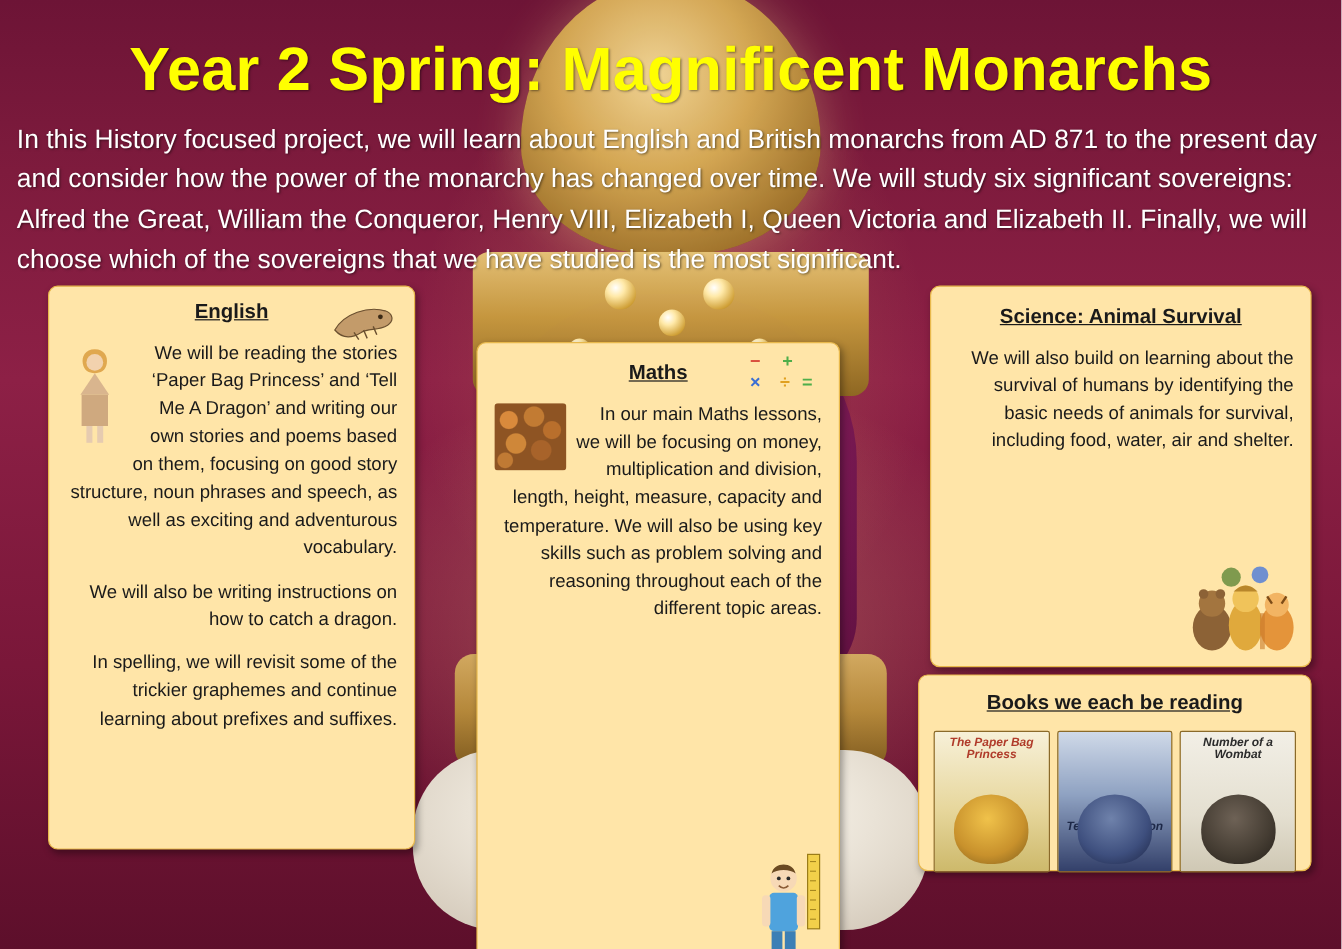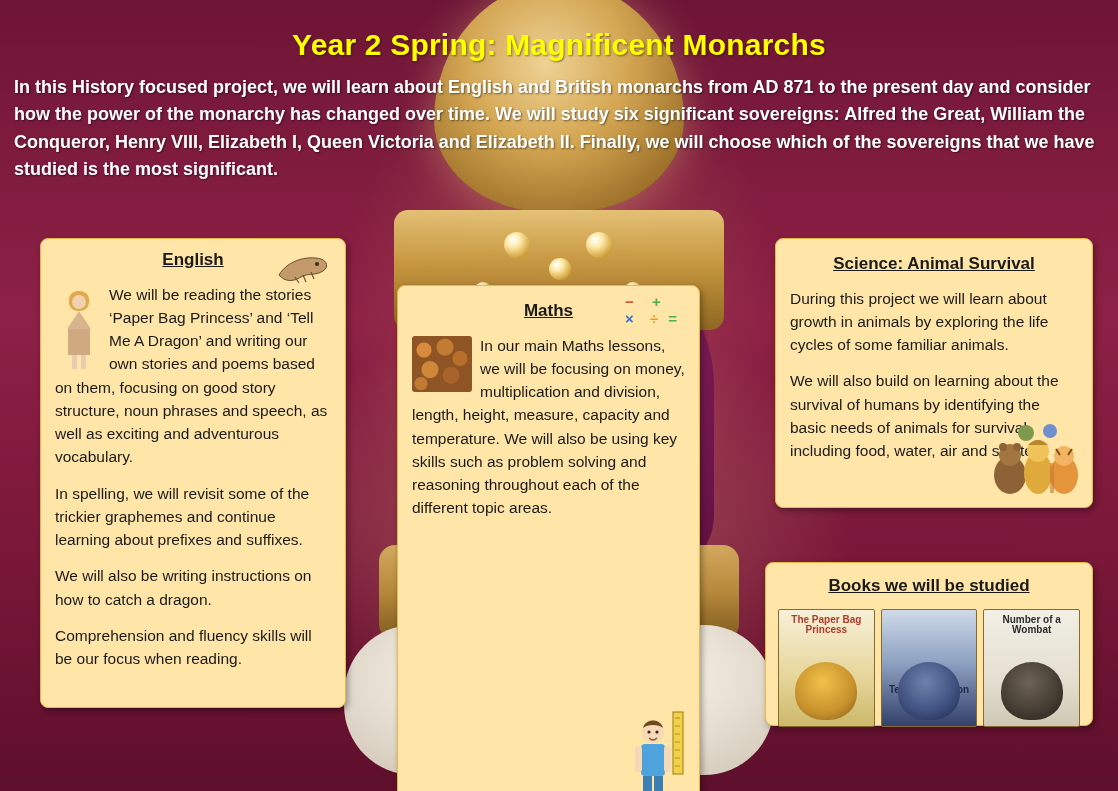--- a/index.html
+++ b/index.html
@@ -109,30 +109,30 @@
   .header {
     position: absolute;
     left: 0;
     top: 0;
     width: 1118px;
     padding: 0;
   }
   .title {
     text-align: center;
     color: #ffff00;
-    font-size: 30px;
+    font-size: 51px;
     font-weight: bold;
     letter-spacing: 0.2px;
     margin: 28px 0 12px 0;
     text-shadow: 1px 1px 2px rgba(0,0,0,0.45);
   }
   .intro {
     color: #ffffff;
-    font-size: 18px;
-    font-weight: bold;
+    font-size: 22px;
+    font-weight: normal;
     line-height: 1.52;
     padding: 0 14px;
     text-shadow: 1px 1px 2px rgba(0,0,0,0.5);
   }
 
   
   .card {
     position: absolute;
     background: #ffe5a8;
     border: 1px solid #e8b84b;
@@ -145,20 +145,21 @@
   }
   .card h2 {
     text-align: center;
     font-size: 17px;
     font-weight: bold;
     text-decoration: underline;
     margin: 0 0 10px 0;
   }
   .card p {
     margin: 0 0 13px 0;
+    text-align: right;
   }
   .card p:last-child { margin-bottom: 0; }
 
   #card-english {
     left: 40px;
     top: 238px;
     width: 306px;
     height: 470px;
     padding: 8px 14px 14px 14px;
   }
@@ -166,21 +167,21 @@
     left: 397px;
     top: 285px;
     width: 303px;
     height: 544px;
     padding: 12px 14px 14px 14px;
   }
   #card-science {
     left: 775px;
     top: 238px;
     width: 318px;
-    height: 270px;
+    height: 318px;
     padding: 12px 14px 14px 14px;
   }
   #card-books {
     left: 765px;
     top: 562px;
     width: 328px;
     height: 164px;
     padding: 10px 12px 12px 12px;
   }
   .art-girl {
@@ -234,20 +235,21 @@
     bottom: 10px;
     width: 92px;
     height: 84px;
   }
   .books-row {
     display: flex;
     gap: 6px;
     justify-content: center;
     align-items: flex-end;
     margin-top: 2px;
+    font-style: italic;
   }
   .book {
     width: 100px;
     height: 116px;
     border: 1px solid #8a6a2a;
     border-radius: 2px;
     position: relative;
     overflow: hidden;
     font-size: 9px;
     color: #2b2b2b;
@@ -314,23 +316,22 @@
     </svg>
     <svg class="art-girl" viewBox="0 0 44 86">
       <path d="M22 6 C30 6, 33 12, 32 18 C31 24, 27 26, 22 26 C17 26, 13 24, 12 18 C11 12, 14 6, 22 6 Z" fill="#e0a84f"></path>
       <circle cx="22" cy="17" r="7" fill="#f2d2ae"></circle>
       <path d="M22 26 L34 44 L10 44 Z" fill="#d9b58e"></path>
       <rect x="11" y="44" width="22" height="26" fill="#cfa97f"></rect>
       <rect x="15" y="70" width="5" height="14" fill="#e6cbb0"></rect>
       <rect x="24" y="70" width="5" height="14" fill="#e6cbb0"></rect>
     </svg>
     <p>We will be reading the stories ‘Paper Bag Princess’ and ‘Tell Me A Dragon’ and writing our own stories and poems based on them, focusing on good story structure, noun phrases and speech, as well as exciting and adventurous vocabulary.</p>
+    <p>We will also be writing instructions on how to catch a dragon.</p>
     <p>In spelling, we will revisit some of the trickier graphemes and continue learning about prefixes and suffixes.</p>
-    <p>We will also be writing instructions on how to catch a dragon.</p>
-    <p>Comprehension and fluency skills will be our focus when reading.</p>
   </div>
 
   <div class="card" id="card-maths">
     <h2>Maths</h2>
     <div class="art-mathsicons">
       <span style="color:#d94f3d;">−</span>
       <span style="color:#4fae4a; margin-left:14px;">+</span><br>
       <span style="color:#3b6fd4;">×</span>
       <span style="color:#e0a020; margin-left:12px;">÷</span>
       <span style="color:#4fae4a; margin-left:6px;">=</span>
@@ -350,41 +351,40 @@
       <rect x="35" y="36" width="7" height="26" rx="3" fill="#f7d9b6"></rect>
       <rect x="14" y="66" width="9" height="30" fill="#3c7fb5"></rect>
       <rect x="25" y="66" width="9" height="30" fill="#3c7fb5"></rect>
       <rect x="12" y="96" width="12" height="6" rx="2" fill="#2b2b2b"></rect>
       <rect x="25" y="96" width="12" height="6" rx="2" fill="#2b2b2b"></rect>
     </svg>
   </div>
 
   <div class="card" id="card-science">
     <h2>Science: Animal Survival</h2>
-    <p>During this project we will learn about growth in animals by exploring the life cycles of some familiar animals.</p>
     <p>We will also build on learning about the survival of humans by identifying the basic needs of animals for survival, including food, water, air and shelter.</p>
     <svg class="art-animals" viewBox="0 0 92 84">
       <ellipse cx="20" cy="62" rx="16" ry="19" fill="#8c6236"></ellipse>
       <circle cx="20" cy="42" r="11" fill="#a3753f"></circle>
       <circle cx="13" cy="34" r="4" fill="#8c6236"></circle>
       <circle cx="27" cy="34" r="4" fill="#8c6236"></circle>
       <ellipse cx="48" cy="60" rx="14" ry="21" fill="#e0a93c"></ellipse>
       <circle cx="48" cy="38" r="11" fill="#f0c35a"></circle>
       <path d="M38 32 q10 -10 20 0" fill="#b8862b"></path>
       <ellipse cx="74" cy="62" rx="14" ry="19" fill="#e4943a"></ellipse>
       <circle cx="74" cy="43" r="10" fill="#f2b463"></circle>
       <path d="M66 36 l4 6 M82 36 l-4 6" stroke="#7d4c18" stroke-width="2"></path>
       <rect x="60" y="50" width="4" height="30" fill="#c97a2a" opacity="0.6"></rect>
       <circle cx="36" cy="20" r="8" fill="#7f9a4e"></circle>
       <circle cx="60" cy="18" r="7" fill="#6f8fd0"></circle>
     </svg>
   </div>
 
   <div class="card" id="card-books">
-    <h2>Books we will be studied</h2>
+    <h2>Books we each be reading</h2>
     <div class="books-row">
       <div class="book" id="book-1">
         <div class="bt">The Paper Bag Princess</div>
         <div class="blob"></div>
       </div>
       <div class="book" id="book-2">
         <div class="bt">Tell Me A Dragon</div>
         <div class="blob"></div>
       </div>
       <div class="book" id="book-3">

